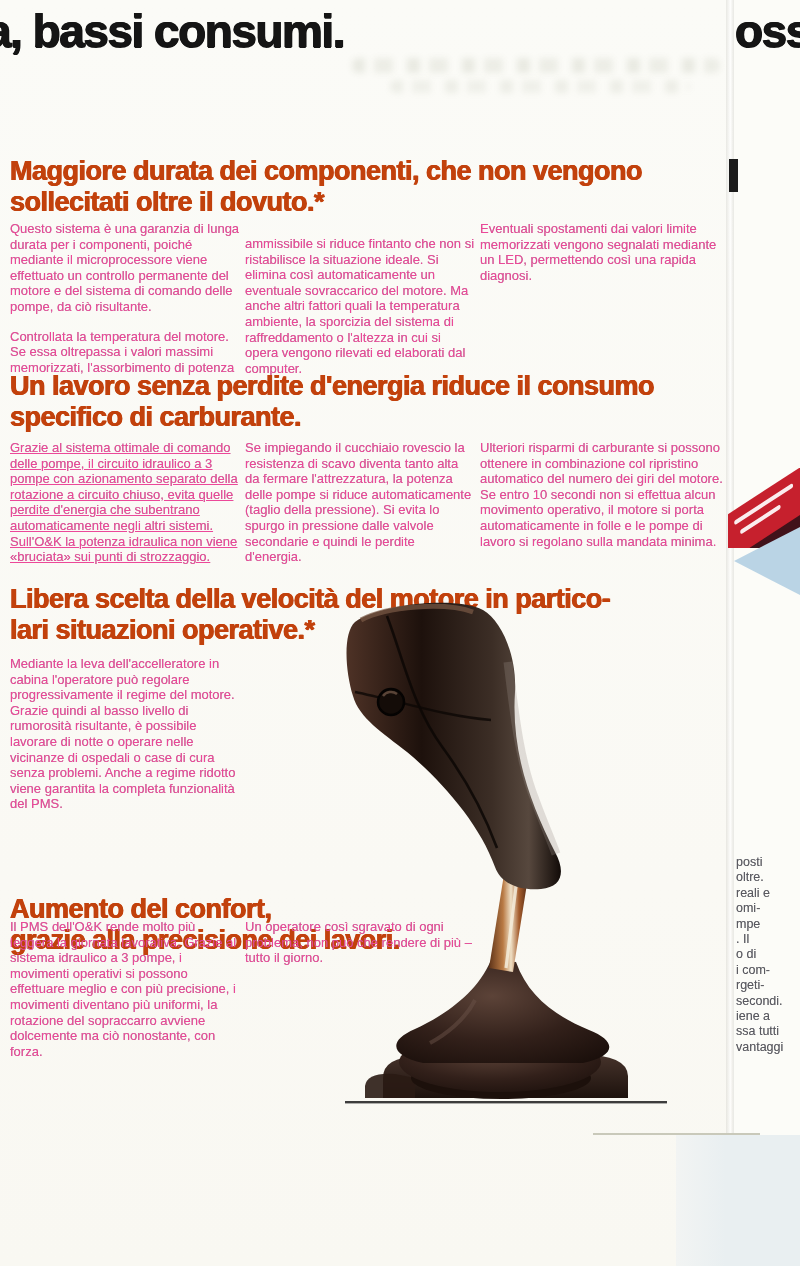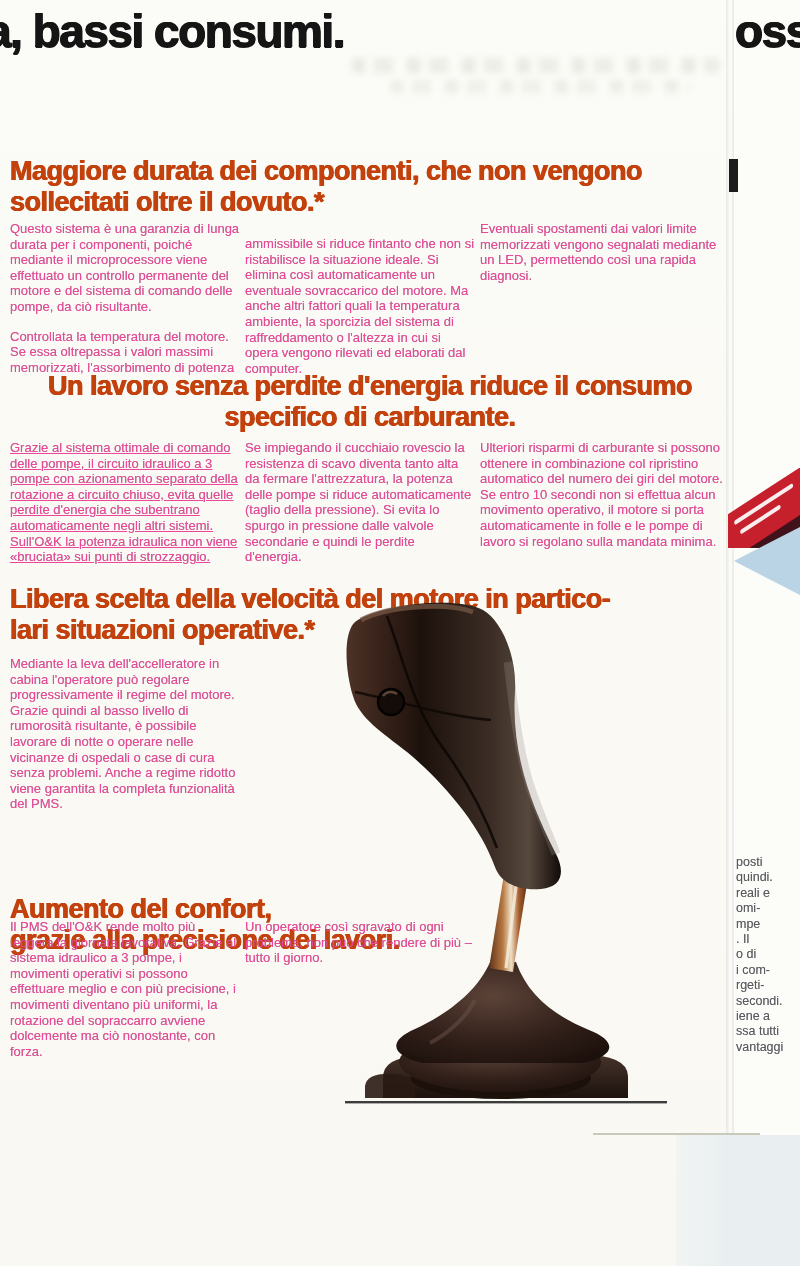--- a/index.html
+++ b/index.html
@@ -73,21 +73,21 @@
   <p>Questo sistema è una garanzia di lunga durata per i componenti, poiché mediante il microprocessore viene effettuato un controllo permanente del motore e del sistema di comando delle pompe, da ciò risultante.</p>
   <p>Controllata la temperatura del motore. Se essa oltrepassa i valori massimi memorizzati, l'assorbimento di potenza</p>
 </div>
 <div class="col" style="left:245px;top:221px;width:230px;margin-top:15px;">
   <p>ammissibile si riduce fintanto che non si ristabilisce la situazione ideale. Si elimina così automaticamente un eventuale sovraccarico del motore. Ma anche altri fattori quali la temperatura ambiente, la sporcizia del sistema di raffreddamento o l'altezza in cui si opera vengono rilevati ed elaborati dal computer.</p>
 </div>
 <div class="col" style="left:480px;top:221px;width:245px;">
   <p>Eventuali spostamenti dai valori limite memorizzati vengono segnalati mediante un LED, permettendo così una rapida diagnosi.</p>
 </div>
 
-<div class="sec-heading" style="left:10px;top:371px;width:720px;text-align:center;">
+<div class="sec-heading" style="left:10px;top:371px;width:720px;">
   <div>Un lavoro senza perdite d'energia riduce il consumo</div>
   <div>specifico di carburante.</div>
 </div>
 <div class="col" style="left:10px;top:440px;width:232px;text-decoration:underline;">
   <p>Grazie al sistema ottimale di comando delle pompe, il circuito idraulico a 3 pompe con azionamento separato della rotazione a circuito chiuso, evita quelle perdite d'energia che subentrano automaticamente negli altri sistemi. Sull'O&amp;K la potenza idraulica non viene «bruciata» sui punti di strozzaggio.</p>
 </div>
 <div class="col" style="left:245px;top:440px;width:230px;">
   <p>Se impiegando il cucchiaio rovescio la resistenza di scavo diventa tanto alta da fermare l'attrezzatura, la potenza delle pompe si riduce automaticamente (taglio della pressione). Si evita lo spurgo in pressione dalle valvole secondarie e quindi le perdite d'energia.</p>
 </div>
 <div class="col" style="left:480px;top:440px;width:245px;">
@@ -166,21 +166,21 @@
 </div>
 <div class="col" style="left:10px;top:919px;width:232px;">
   <p>Il PMS dell'O&amp;K rende molto più leggera la giornata lavorativa. Grazie al sistema idraulico a 3 pompe, i movimenti operativi si possono effettuare meglio e con più precisione, i movimenti diventano più uniformi, la rotazione del sopraccarro avviene dolcemente ma ciò nonostante, con forza.</p>
 </div>
 <div class="col" style="left:245px;top:919px;width:230px;">
   <p>Un operatore così sgravato di ogni problema, non può che rendere di più – tutto il giorno.</p>
 </div>
 
 <div class="fragment-col">
   <div>posti</div>
-  <div>quindi.</div>
+  <div>oltre.</div>
   <div>reali e</div>
   <div>omi-</div>
   <div>mpe</div>
   <div>. Il</div>
   <div>o di</div>
   <div>i com-</div>
   <div>rgeti-</div>
   <div>secondi.</div>
   <div>iene a</div>
   <div>ssa tutti</div>

